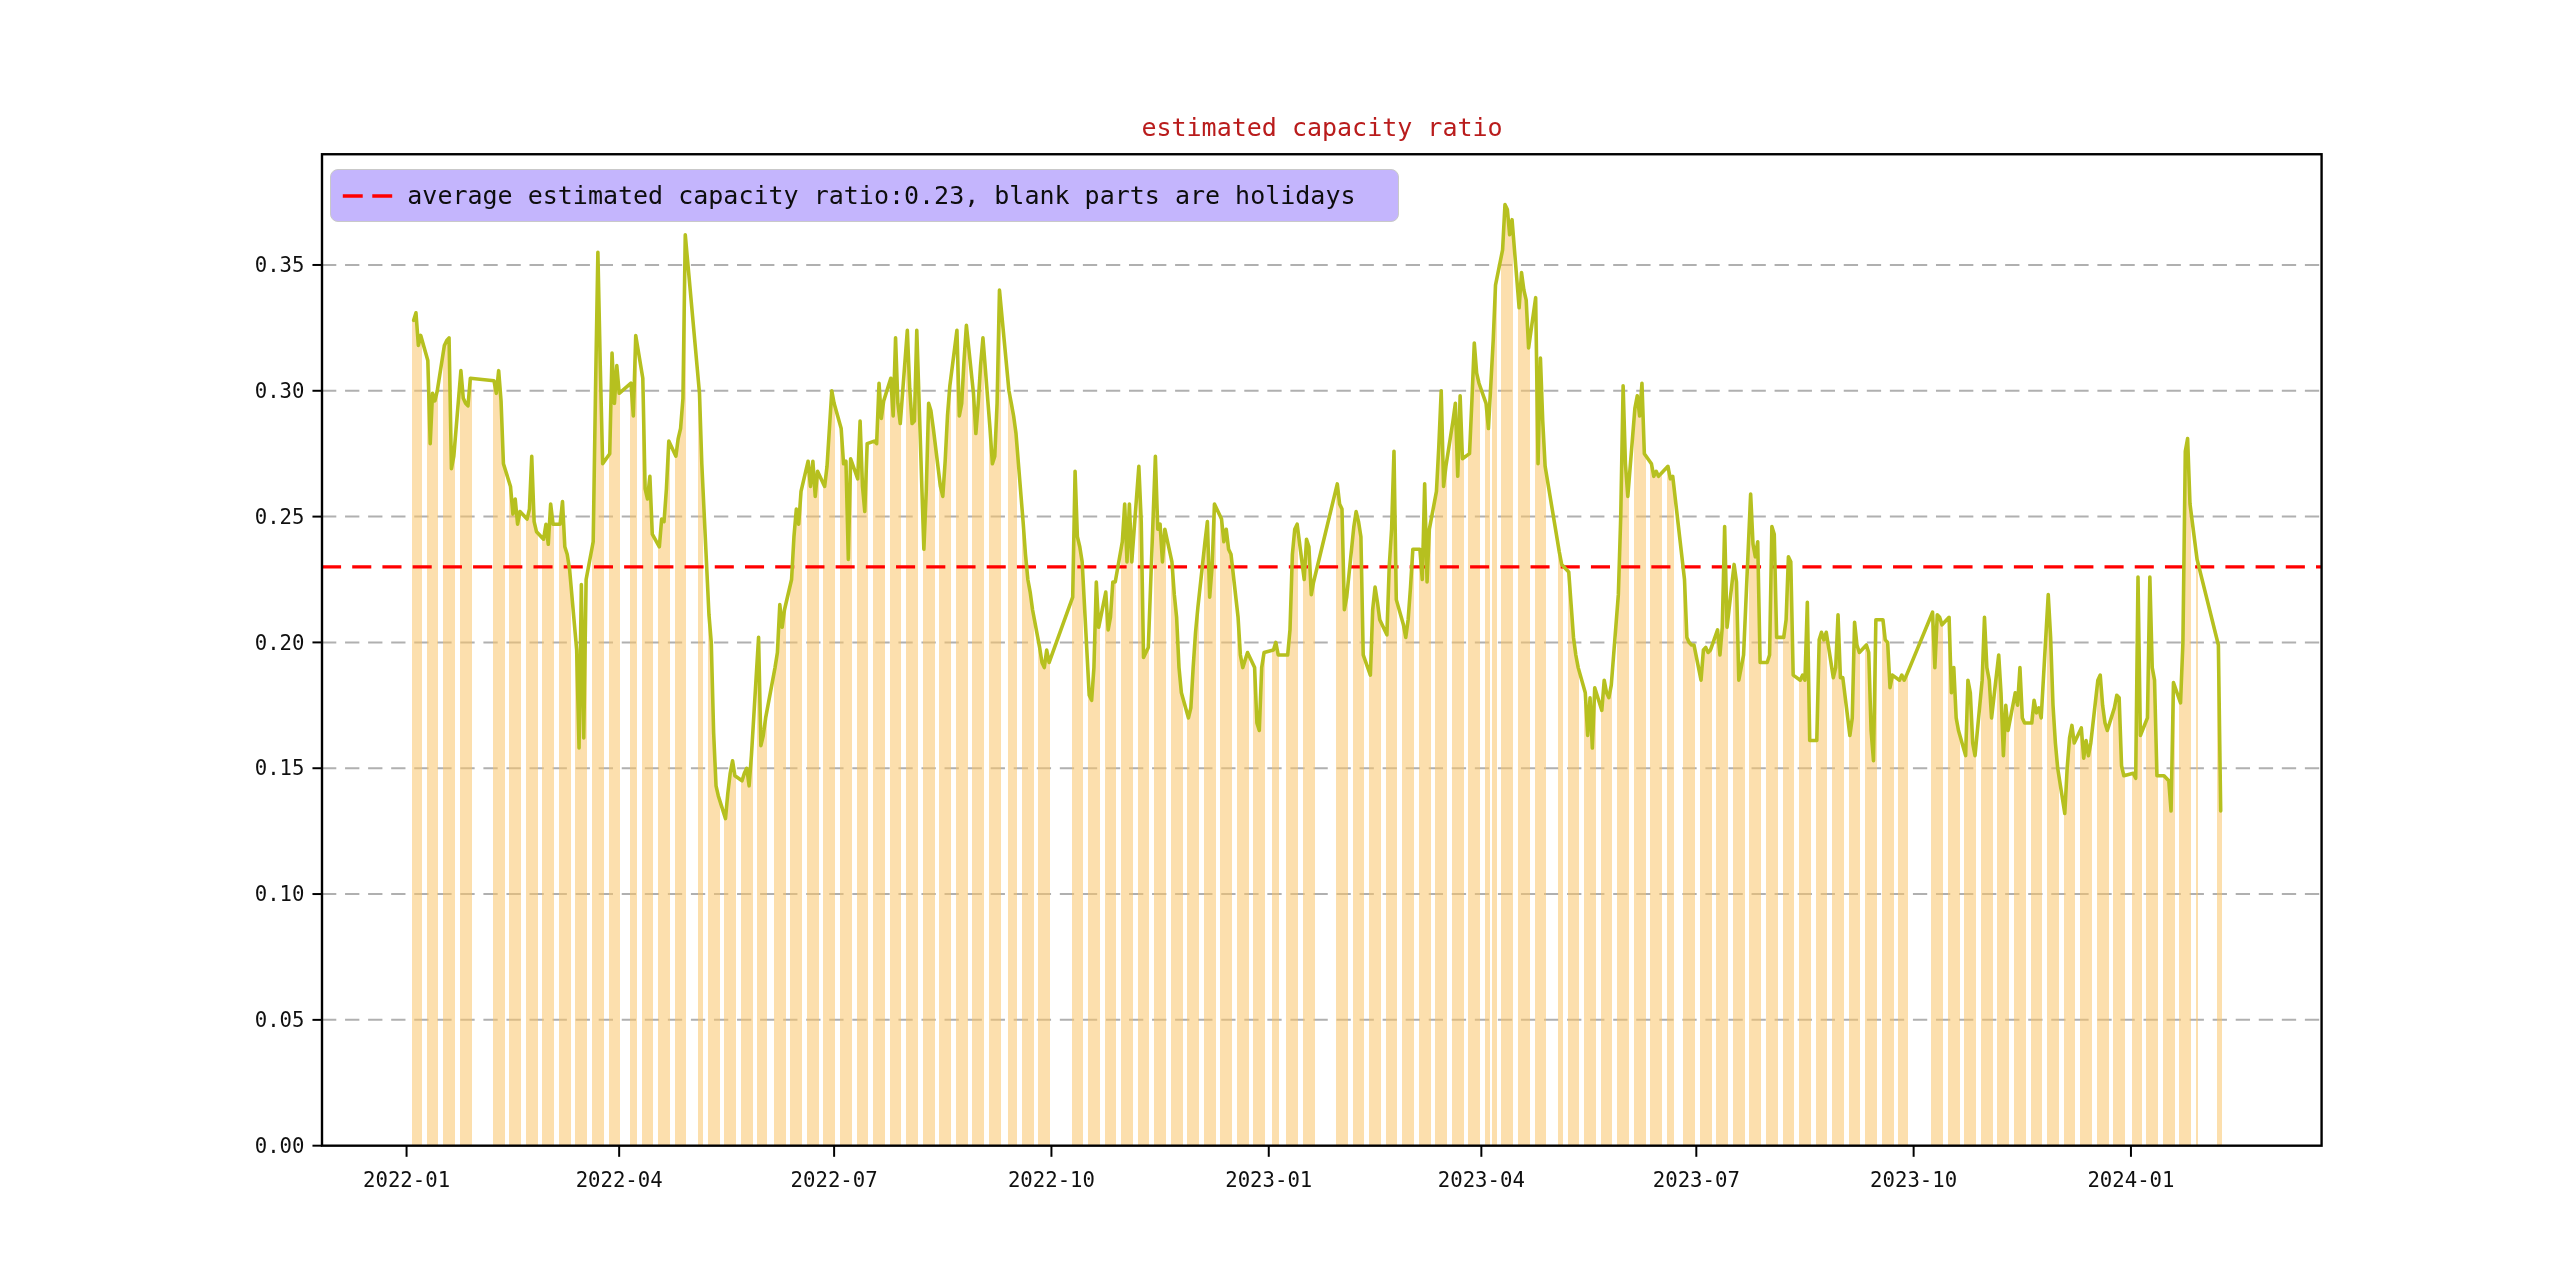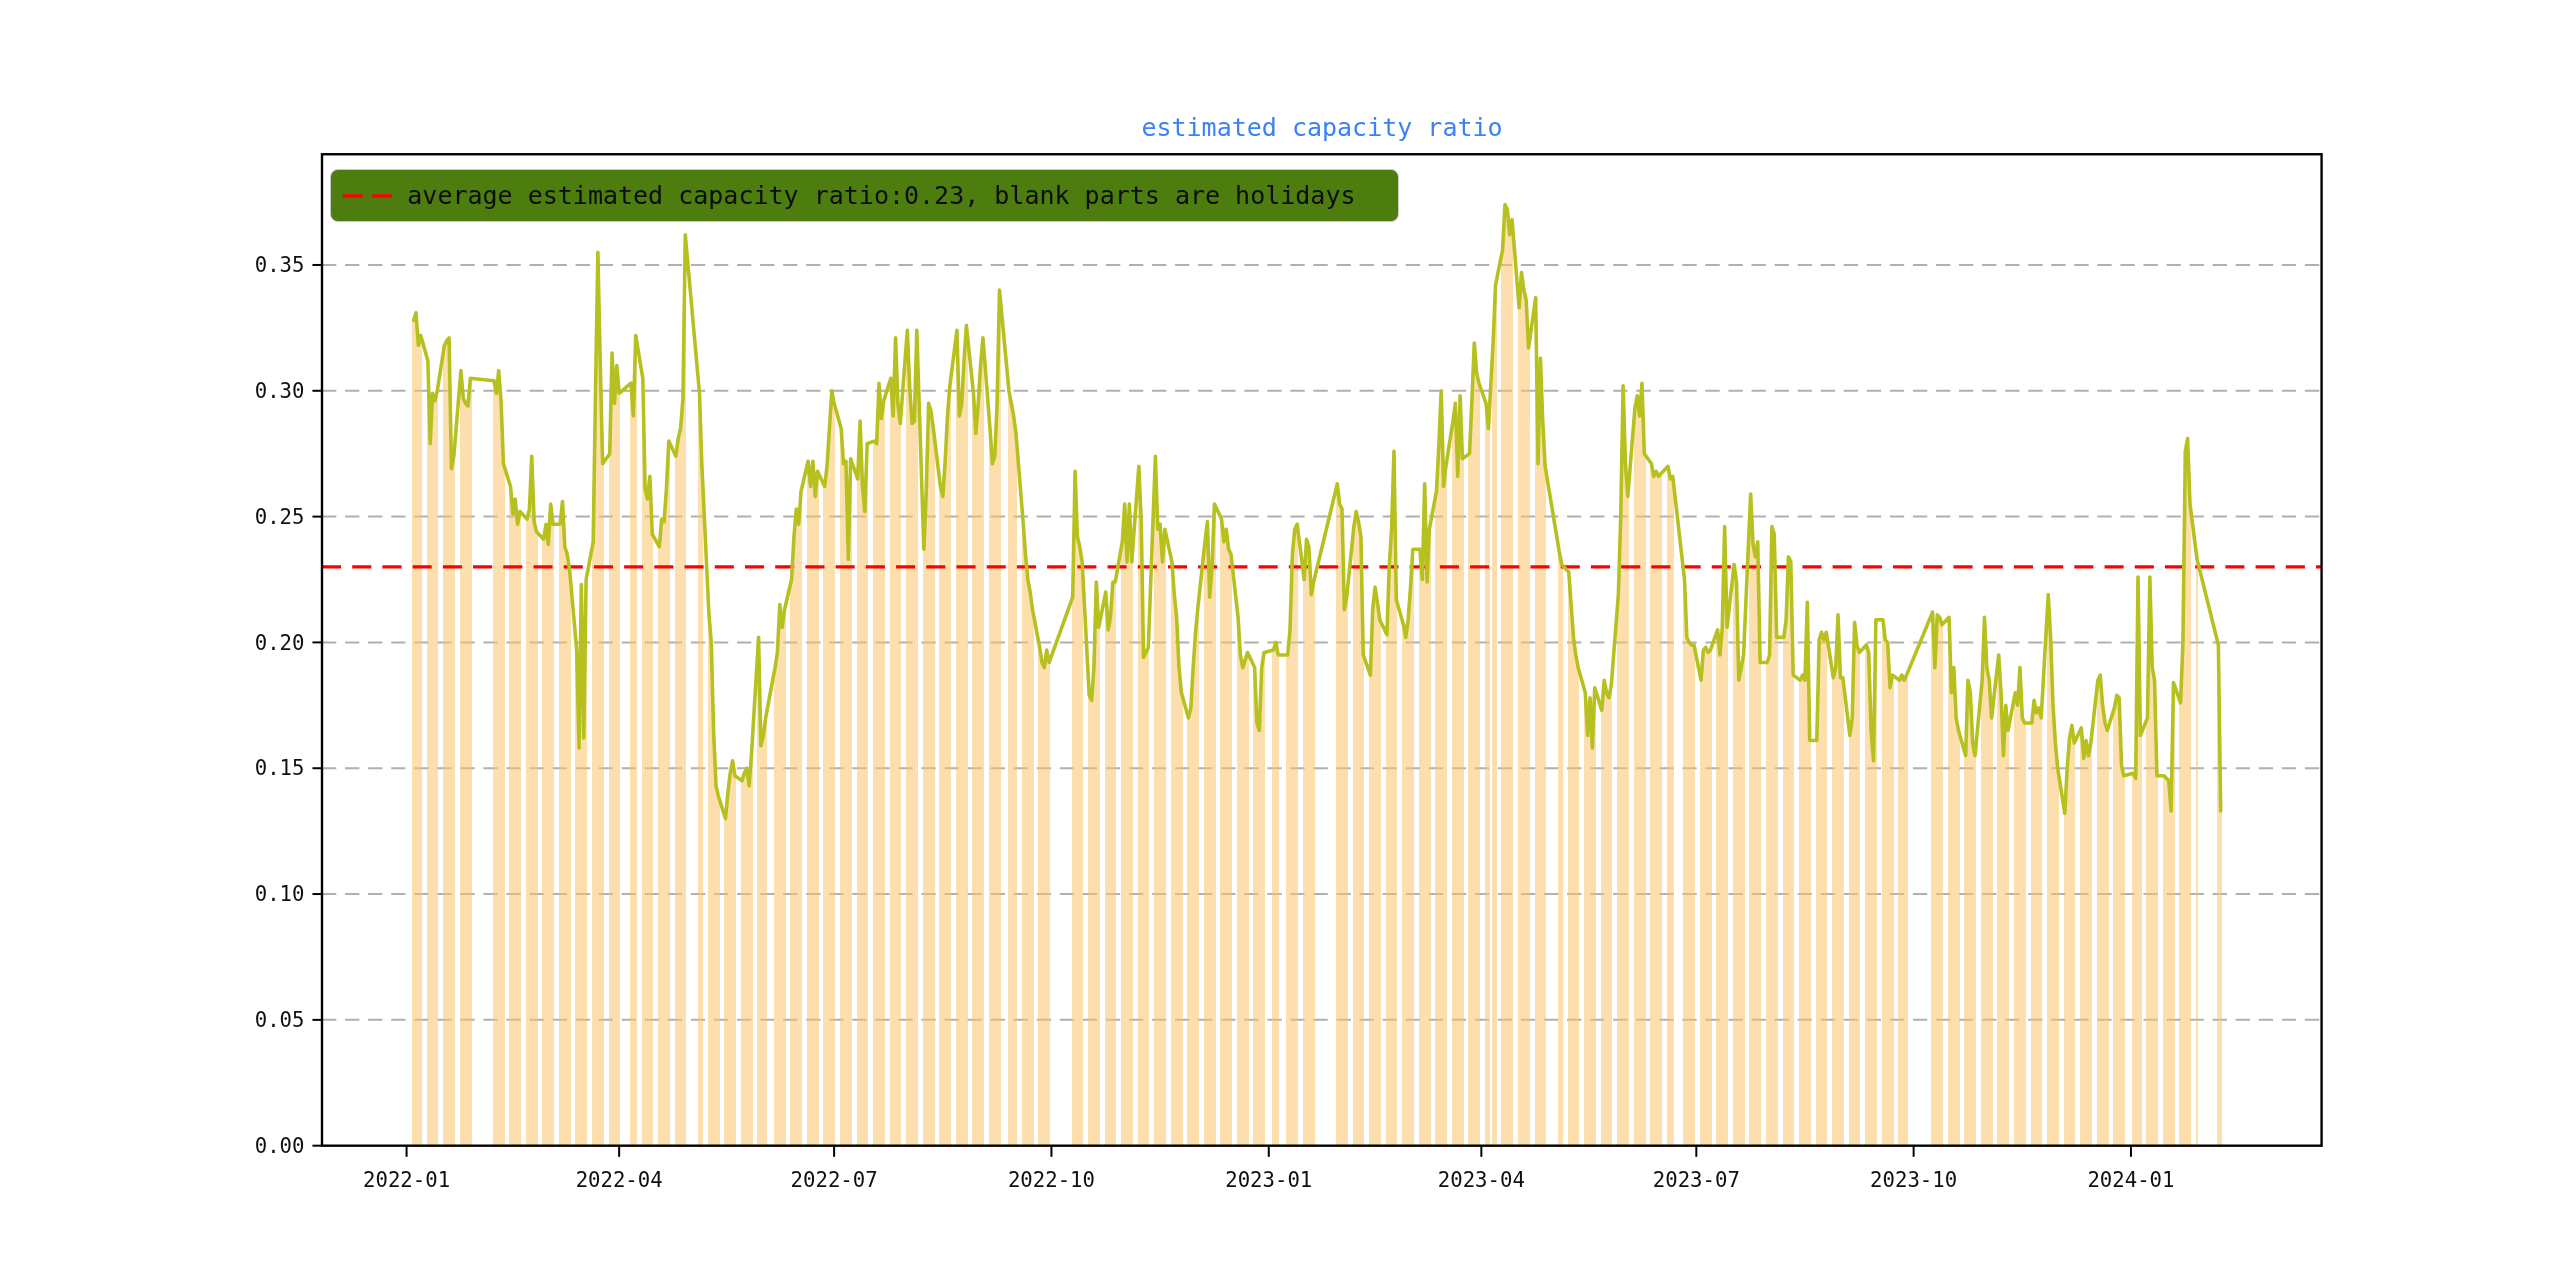--- a/index.html
+++ b/index.html
@@ -4,27 +4,27 @@
 <style>
   html,body{margin:0;padding:0;}
   body{
     width:2576px;height:1288px;position:relative;background:#ffffff;
     font-family:"DejaVu Sans Mono","Liberation Mono",monospace;
     color:#111;overflow:hidden;
   }
   #chart-svg{position:absolute;left:0;top:0;}
   .chart-title{
     position:absolute;left:322px;top:110px;width:2000px;
-    text-align:center;font-size:25px;line-height:35px;color:#3b82f6;
+    text-align:center;font-size:25px;line-height:35px;color:#b91c1c;
     letter-spacing:0px;white-space:pre;
   }
   .legend-box{
     position:absolute;left:330px;top:169px;width:1069px;height:53px;
     box-sizing:border-box;border:1.6px solid #c9c9c9;border-radius:8px;
-    background:#4d7c0f;display:flex;align-items:center;padding-left:11px;
+    background:#c4b5fd;display:flex;align-items:center;padding-left:11px;
   }
   .legend-swatch{flex:0 0 auto;margin-right:14.3px;display:block;}
   .legend-label{font-size:25px;color:#0d0d0d;white-space:pre;}
 </style>
 </head>
 <body>
 
 <div class="chart-title">estimated capacity ratio</div>
 
 <div class="legend-box">

